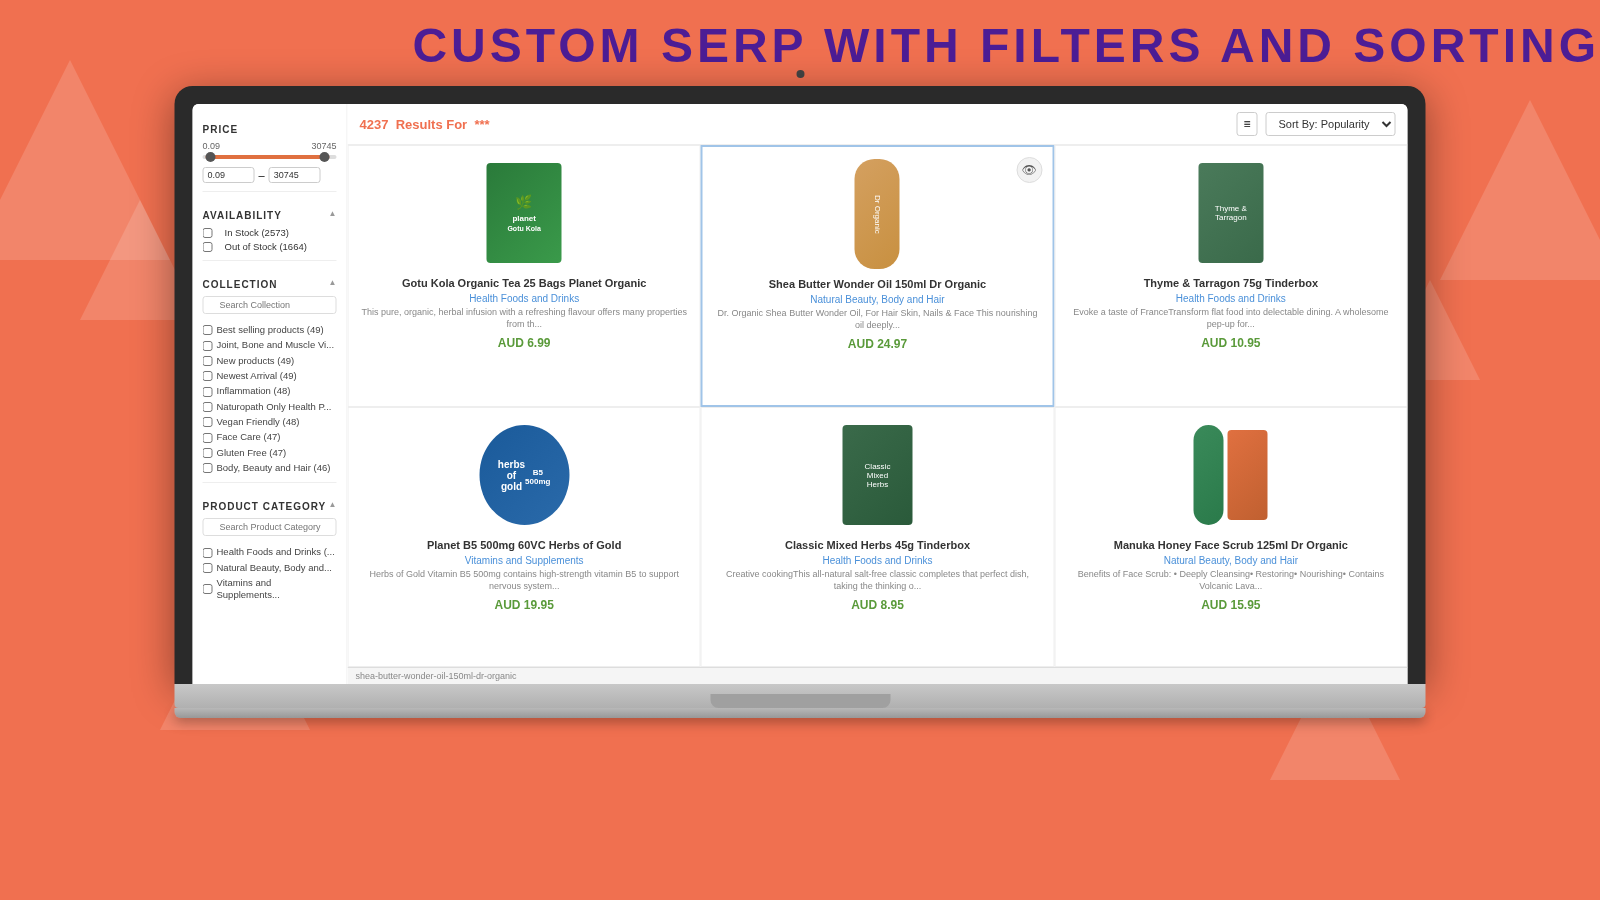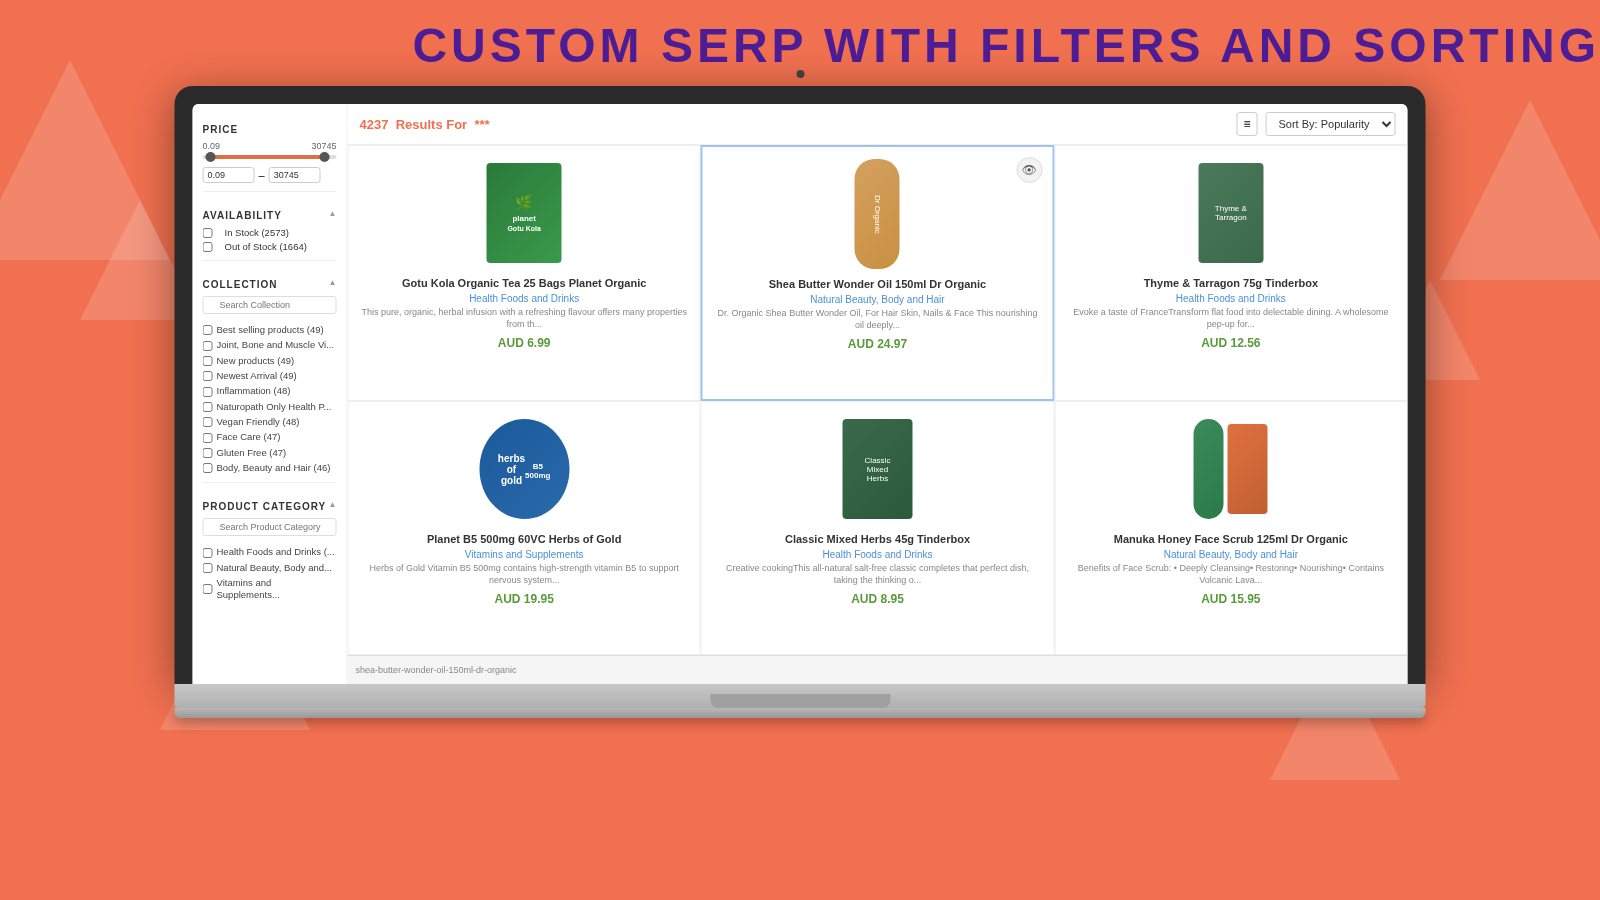--- a/index.html
+++ b/index.html
@@ -360,21 +360,21 @@
 
     .product-price {
       font-size: 12px;
       font-weight: 700;
       color: #5a9a3a;
     }
 
     .url-bar {
       background: #f5f5f5;
       border-top: 1px solid #ddd;
-      padding: 9px 8px;
+      padding: 3px 8px;
       font-size: 9px;
       color: #888;
       overflow: hidden;
       white-space: nowrap;
     }
 
     
     .tri {
       position: absolute;
       opacity: 0.15;
@@ -685,21 +685,21 @@
               </div>
               <div class="product-card">
                 <div class="product-img-placeholder">
                   <div class="img-thyme">
                     <div style="font-size:8px;color:white;text-align:center;">Thyme &amp;<br>Tarragon</div>
                   </div>
                 </div>
                 <div class="product-name">Thyme &amp; Tarragon 75g Tinderbox</div>
                 <div class="product-category">Health Foods and Drinks</div>
                 <div class="product-desc">Evoke a taste of FranceTransform flat food into delectable dining. A wholesome pep-up for...</div>
-                <div class="product-price">AUD 12.56</div>
+                <div class="product-price">AUD 10.95</div>
               </div>
               <div class="product-card">
                 <div class="product-img-placeholder">
                   <div class="img-vitb5">
                     <div style="font-size:10px;">herbs<br>of<br>gold</div>
                     <div style="font-size:8px;margin-top:4px;">B5<br>500mg</div>
                   </div>
                 </div>
                 <div class="product-name">Planet B5 500mg 60VC Herbs of Gold</div>
                 <div class="product-category">Vitamins and Supplements</div>

